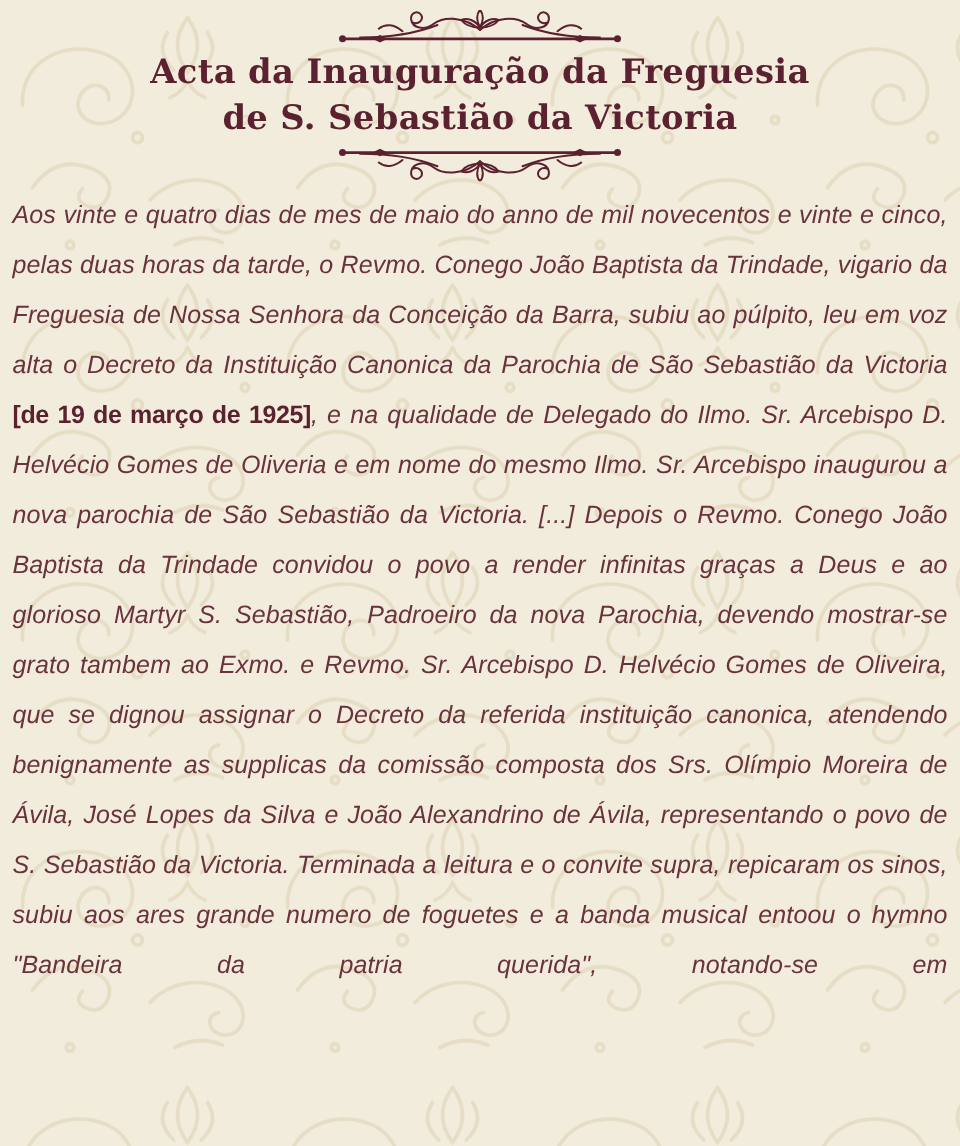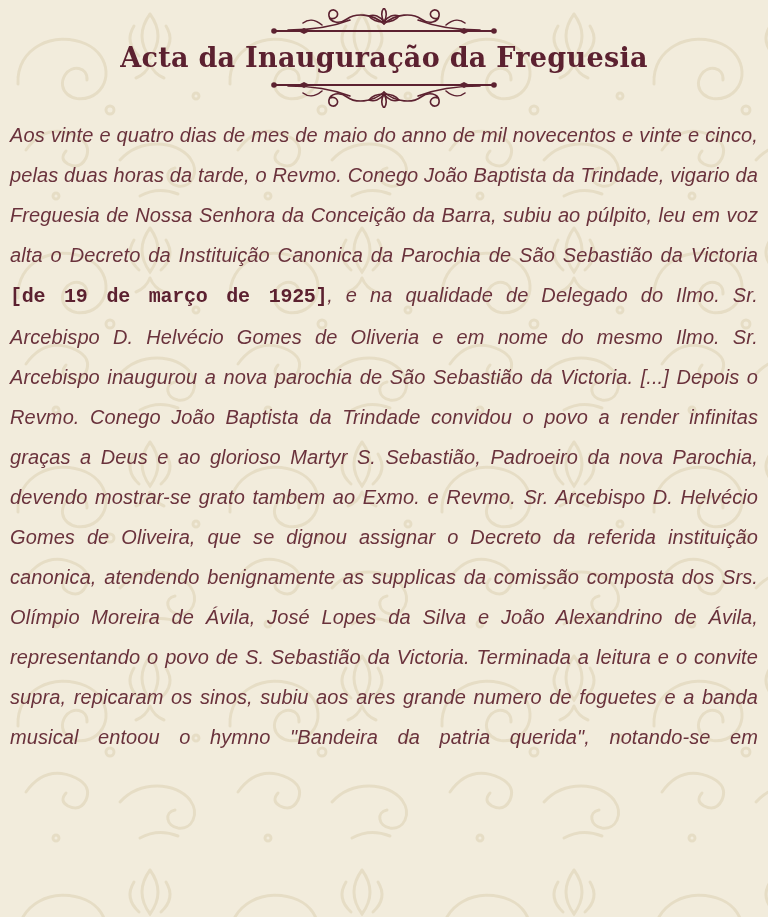--- a/index.html
+++ b/index.html
@@ -59,21 +59,20 @@
     color:var(--text);
     text-align:justify;
     text-align-last:justify;
     letter-spacing:.1px;
   }
   .seg-bold{
     font-style:normal;
     font-weight:700;
     color:var(--accent_bold);
     letter-spacing:-.3px;
-    font-family:Liberation Mono, monospace;
   }
 </style>
 </head>
 <body>
 
 <div class="frame">
   <div class="page">
 
     <svg class="damask" xmlns="http://www.w3.org/2000/svg" aria-hidden="true">
       <defs>
@@ -111,21 +110,21 @@
             <path d="M116 14 C113 9 113 3 116 0 C119 3 119 9 116 14"></path>
           </g>
           <g fill="currentColor" stroke="none">
             <circle cx="6" cy="23" r="2.8"></circle>
             <circle cx="226" cy="23" r="2.8"></circle>
             <path d="M30 23 l6 -3 l6 3 l-6 3 z"></path>
             <path d="M190 23 l6 -3 l6 3 l-6 3 z"></path>
           </g>
         </svg>
 
-        <h1><span>Acta da Inauguração da Freguesia</span><br></h1>
+        <h1><span>Acta da Inauguração da Freguesia</span><br><span>de S. Sebastião da Victoria</span></h1>
 
         <svg class="orn" viewBox="0 0 232 30" xmlns="http://www.w3.org/2000/svg" aria-hidden="true">
           <g transform="translate(0,30) scale(1,-1)">
             <g stroke="currentColor" fill="none" stroke-width="1.6" stroke-linecap="round">
               <line x1="7" y1="23" x2="225" y2="23" stroke-width="2.2"></line>
               <g id="flB">
                 <path d="M116 16 C128 5 145 5 153 11 C161 17 170 14 171 8 C172 2 166 0 163 4 C161 8 165 12 170 10"></path>
                 <path d="M150 12 C168 19 192 22 212 22"></path>
                 <path d="M178 17 C185 11 192 11 197 15"></path>
                 <path d="M116 14 C120 8 126 6 131 8 C128 12 122 14 116 14"></path>

